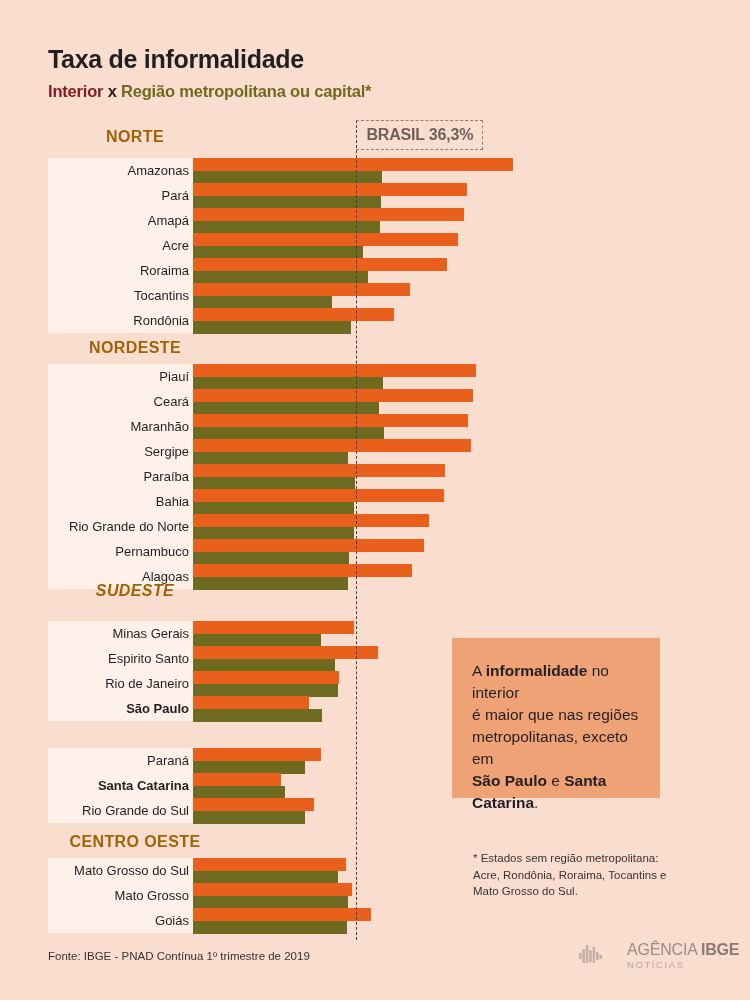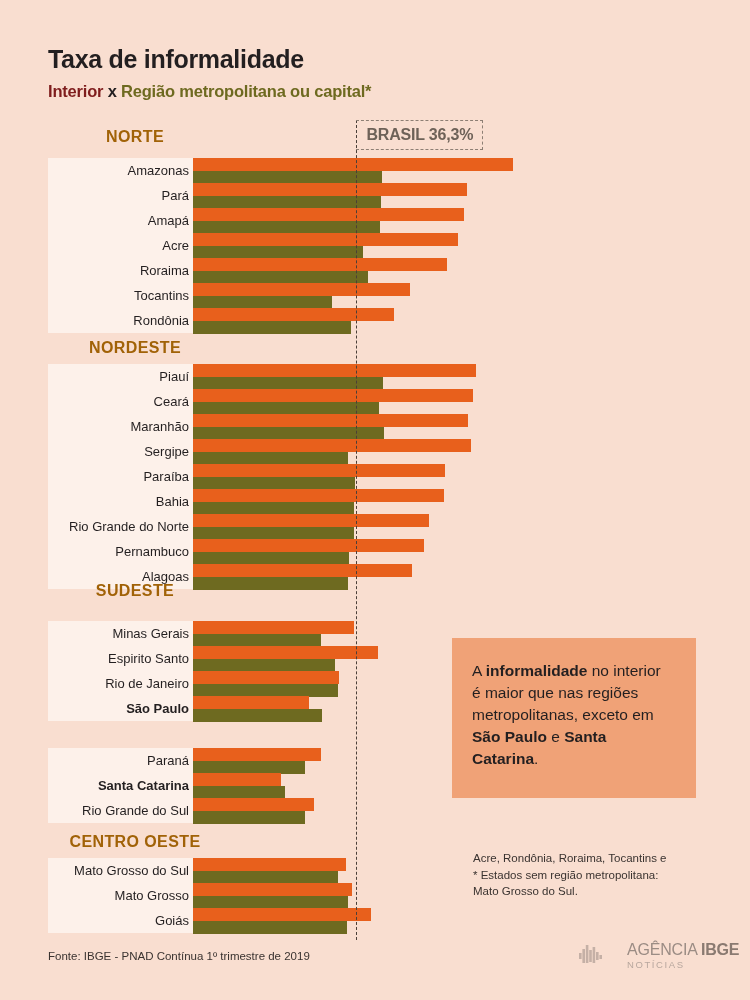--- a/index.html
+++ b/index.html
@@ -82,21 +82,21 @@
     position: absolute; left: 193px;
     height: 13px;
   }
   .bar-interior { top: 0px;  background: #e8601c; }
   .bar-metro    { top: 13px; background: #6e6a20; }
 
   
   .callout {
     position: absolute;
     left: 452px; top: 638px;
-    width: 244px; height: 160px;
+    width: 208px; height: 160px;
     background: #f0a277;
     padding: 22px 20px 0 20px;
   }
   .callout p {
     font-size: 15.5px; line-height: 1.42; color: #231f20;
   }
   .callout b { font-weight: bold; }
 
   
   .footnote {
@@ -230,21 +230,21 @@
         <div class="row-label">Pernambuco</div>
         <div class="bar bar-interior" style="width: 230.544px; background: rgb(232, 96, 28);"></div>
         <div class="bar bar-metro" style="width: 156.233px; background: rgb(110, 106, 32);"></div>
       </div>
       <div class="row" style="top: 564px;">
         <div class="row-strip"></div>
         <div class="row-label">Alagoas</div>
         <div class="bar bar-interior" style="width: 218.905px; background: rgb(232, 96, 28);"></div>
         <div class="bar bar-metro" style="width: 155.337px; background: rgb(110, 106, 32);"></div>
       </div>
-      <div class="group-head" style="top: 582px;">SUDESTE</div>
+      <div class="group-head" style="top: 582px; font-style: italic;">SUDESTE</div>
       <div class="row" style="top: 621px;">
         <div class="row-strip"></div>
         <div class="row-label">Minas Gerais</div>
         <div class="bar bar-interior" style="width: 160.709px; background: rgb(232, 96, 28);"></div>
         <div class="bar bar-metro" style="width: 127.583px; background: rgb(110, 106, 32);"></div>
       </div>
       <div class="row" style="top: 646px;">
         <div class="row-strip"></div>
         <div class="row-label">Espirito Santo</div>
         <div class="bar bar-interior" style="width: 185.331px; background: rgb(232, 96, 28);"></div>
@@ -306,22 +306,22 @@
     <p>
       <span>A </span><b>informalidade</b><span> no interior</span><br>
       <span>é maior que nas regiões</span><br>
       <span>metropolitanas, exceto em</span><br>
       <b>São Paulo</b><span> e </span><b>Santa</b><br>
       <b>Catarina</b><span>.</span>
     </p>
   </div>
 
   <div class="footnote">
+    <div>* Estados sem região metropolitana:</div>
     <div>Acre, Rondônia, Roraima, Tocantins e</div>
-    <div>* Estados sem região metropolitana:</div>
     <div>Mato Grosso do Sul.</div>
   </div>
 
   <div class="source">Fonte: IBGE - PNAD Contínua 1º trimestre de 2019</div>
 
   <div class="logo">
     <svg class="logo-mark" viewBox="0 0 26 26">
       <g fill="#9b8c84">
         <rect x="1" y="10" width="2.6" height="6"></rect>
         <rect x="4.4" y="6" width="2.6" height="14"></rect>

